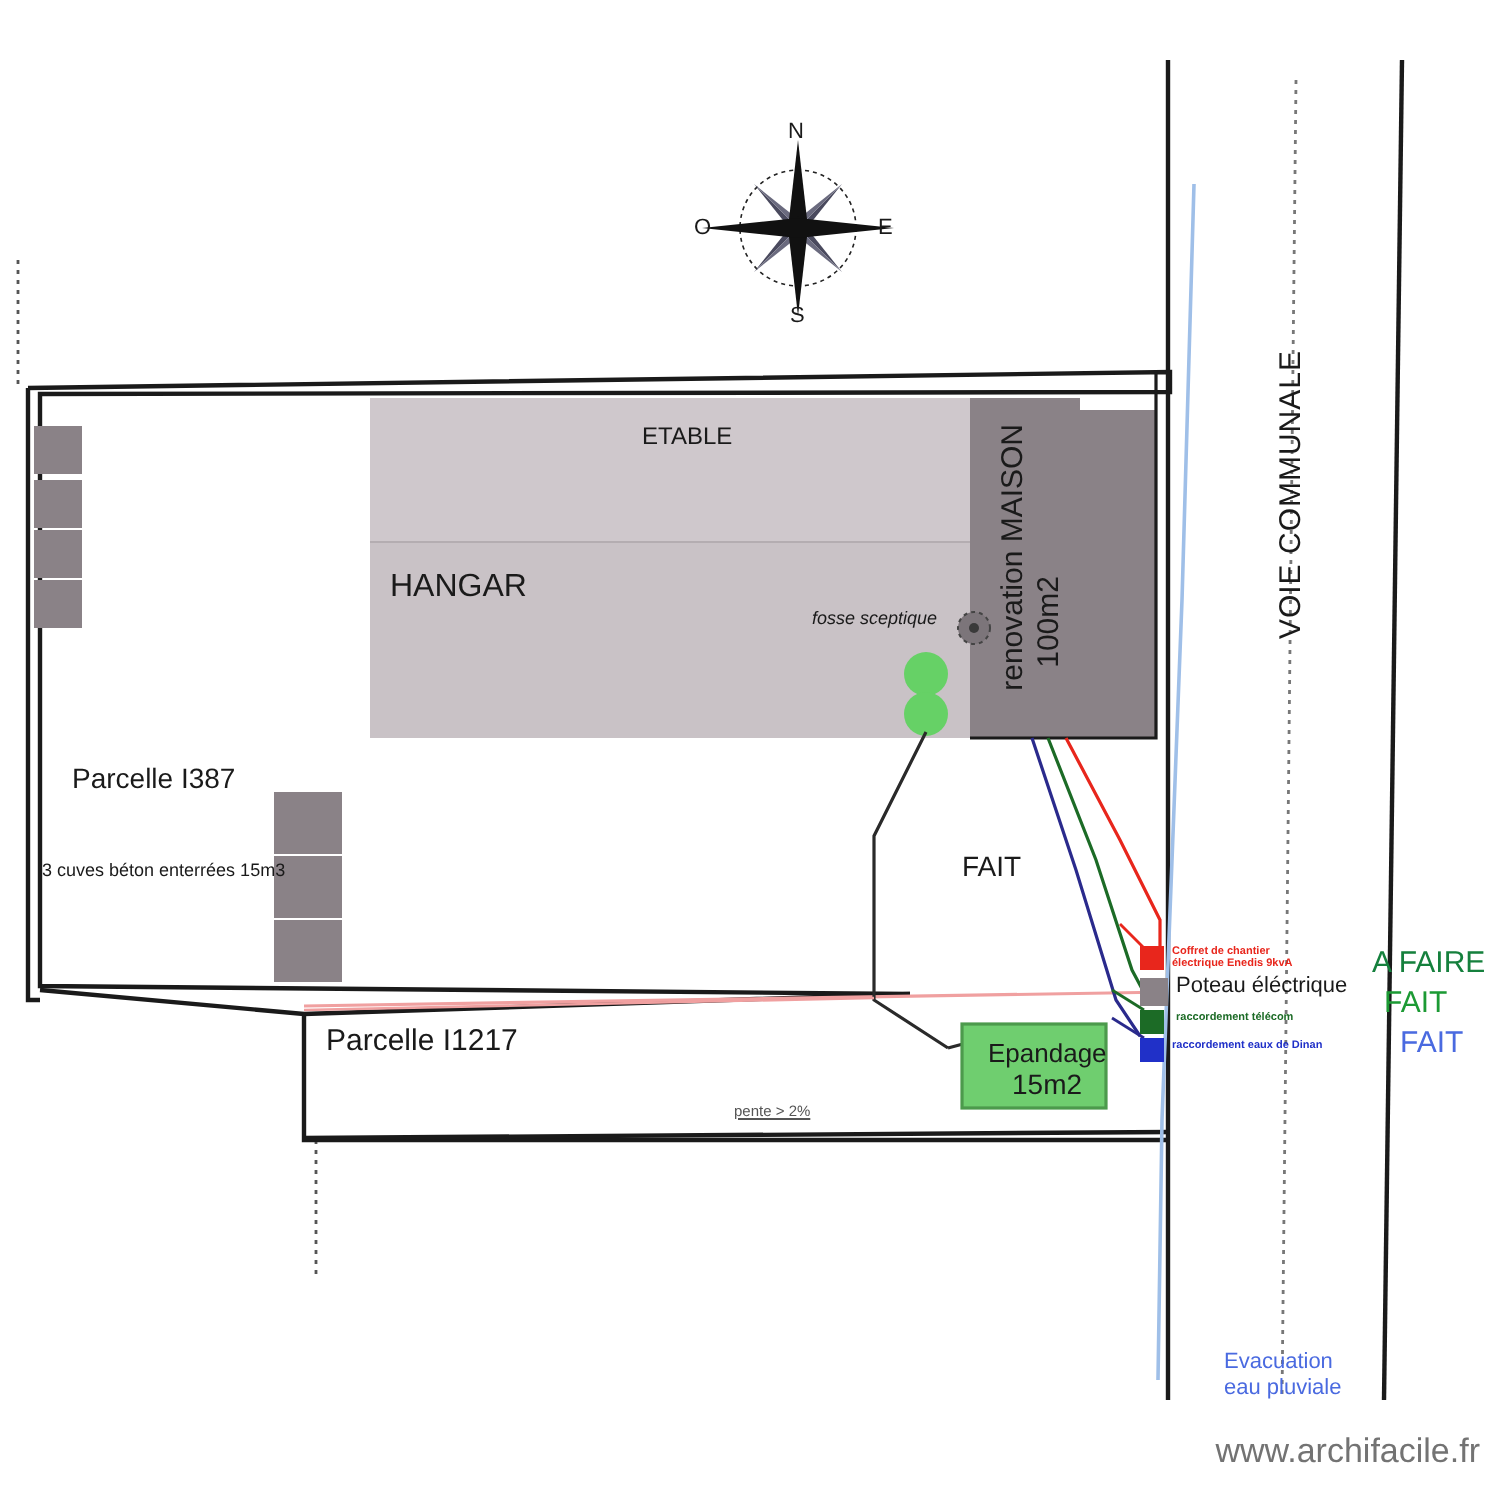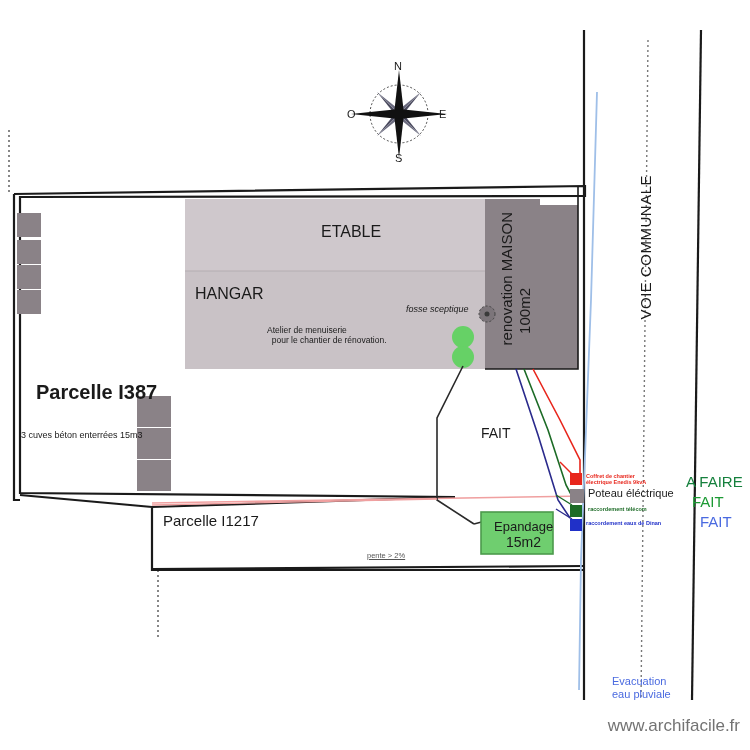--- a/index.html
+++ b/index.html
@@ -96,31 +96,29 @@
     </g>
   </svg>
 
   <div class="lbl" style="left:394px;top:60px;font-size:11px;">N</div>
   <div class="lbl" style="left:395px;top:152px;font-size:11px;">S</div>
   <div class="lbl" style="left:439px;top:108px;font-size:11px;">E</div>
   <div class="lbl" style="left:347px;top:108px;font-size:11px;">O</div>
 
   <div class="lbl" style="left:637px;top:175px;font-size:15px;writing-mode:vertical-rl;transform:rotate(180deg);letter-spacing:0.5px;">VOIE COMMUNALE</div>
 
-  <div class="lbl" style="left:321px;top:223px;font-size:16px;">ETABLE</div>
+  <div class="lbl" style="left:321px;top:212px;font-size:12px;">ETABLE</div>
   <div class="lbl" style="left:195px;top:285px;font-size:16px;">HANGAR</div>
   <div class="lbl" style="left:498px;top:212px;font-size:15px;writing-mode:vertical-rl;transform:rotate(180deg);">renovation MAISON</div>
   <div class="lbl" style="left:516px;top:288px;font-size:15px;writing-mode:vertical-rl;transform:rotate(180deg);">100m2</div>
 
-  <div class="lbl" style="left:36px;top:381px;font-size:20px;font-weight:bold;">Parcelle I387</div>
+  <div class="lbl" style="left:36px;top:381px;font-size:14px;">Parcelle I387</div>
   <div class="lbl" style="left:163px;top:512px;font-size:15px;">Parcelle I1217</div>
 
   <div class="lbl" style="left:21px;top:430px;font-size:9px;text-align:right;">3 cuves béton enterrées 15m3</div>
-  <div class="lbl" style="left:267px;top:326px;font-size:8.5px;">Atelier de menuiserie
-  pour le chantier de rénovation.</div>
   <div class="lbl" style="left:406px;top:304px;font-size:9px;font-style:italic;">fosse sceptique</div>
   <div class="lbl" style="left:367px;top:552px;font-size:7.5px;color:#555;text-decoration:underline;">pente &gt; 2%</div>
   <div class="lbl" style="left:481px;top:425px;font-size:14px;">FAIT</div>
   <div class="lbl" style="left:612px;top:675px;font-size:11px;color:#4a6ae0;">Evacuation
 eau pluviale</div>
 
   <div class="lbl" style="left:494px;top:520px;font-size:13px;">Epandage</div>
   <div class="lbl" style="left:506px;top:534px;font-size:14px;">15m2</div>
 
   <div class="lbl" style="left:586px;top:473px;font-size:5.5px;color:#e8261c;font-weight:bold;">Coffret de chantier

